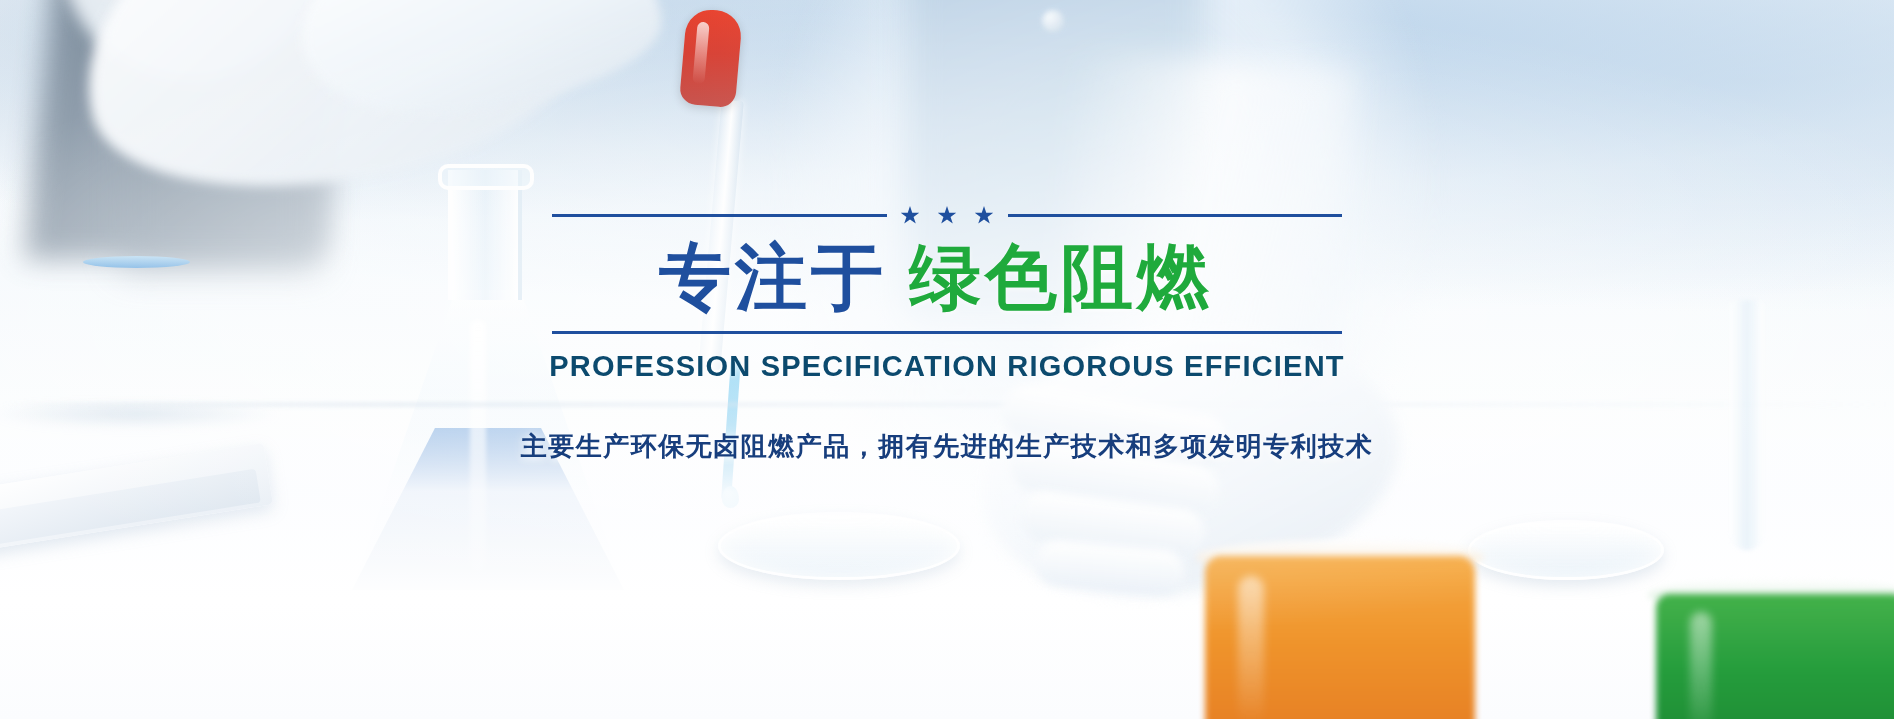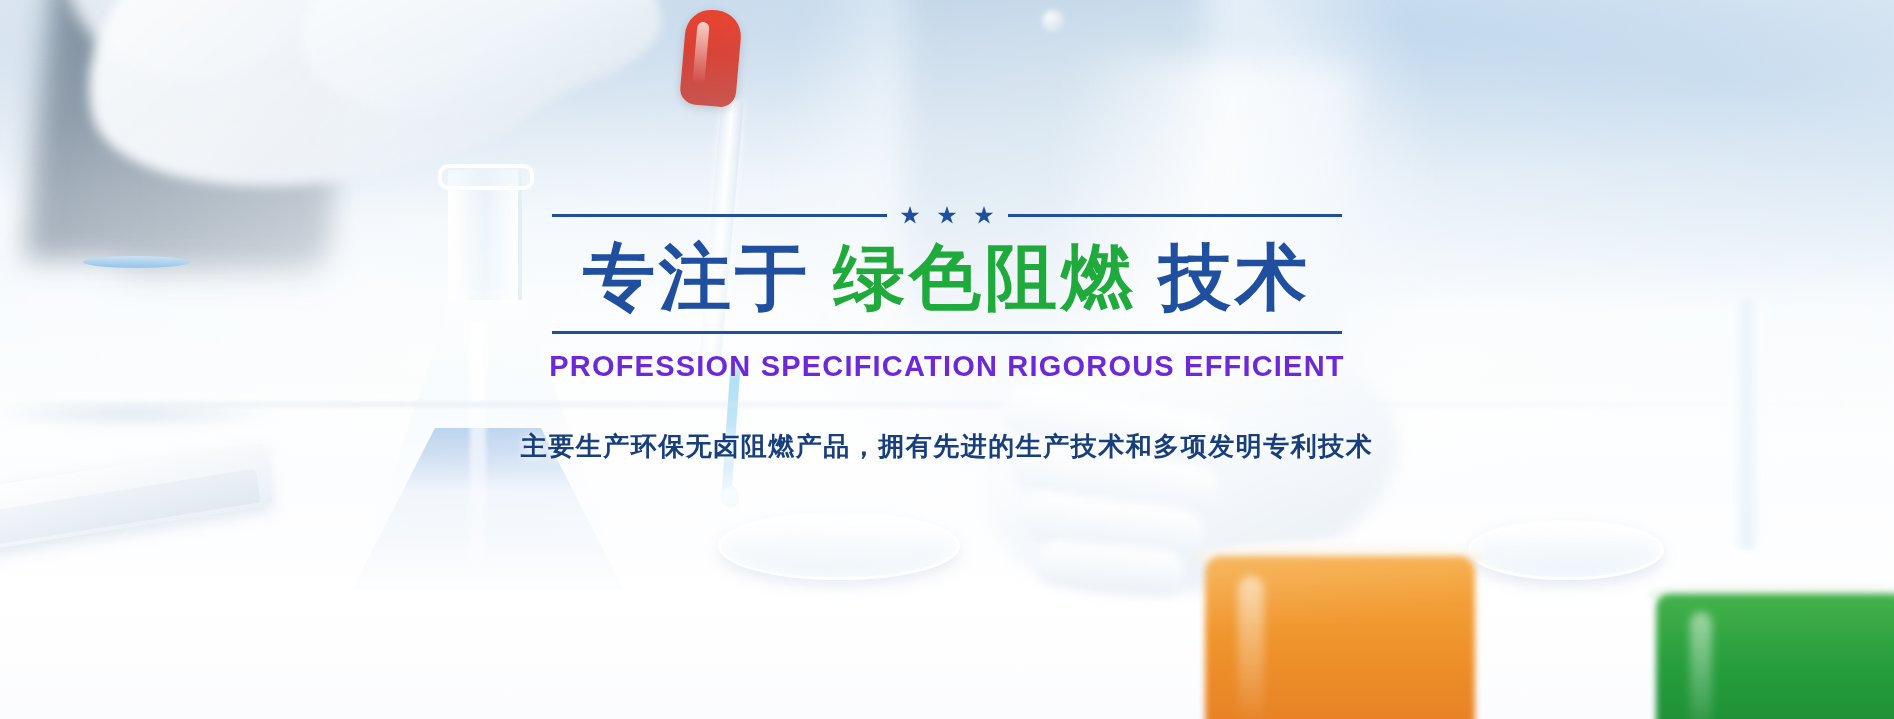--- a/index.html
+++ b/index.html
@@ -296,21 +296,21 @@
   .underline{
     width:790px;height:3px;background:#1f4f9e;margin-top:16px;
   }
 
   .subtitle{
     margin-top:16px;
     font-family:"Liberation Sans","DejaVu Sans",sans-serif;
     font-weight:700;
     font-size:29px;
     letter-spacing:1.2px;
-    color:#6d28d9;
+    color:#0c4a6e;
     white-space:nowrap;
     text-shadow:0 1px 4px rgba(255,255,255,.7);
   }
 
   .tagline{
     margin-top:46px;
     font-family:"DejaVu Sans","Liberation Sans",sans-serif;
     font-weight:700;
     font-size:26px;
     letter-spacing:1.5px;
@@ -393,21 +393,20 @@
         <span class="star"></span>
         <span class="star"></span>
         <span class="star"></span>
       </span>
       <span class="rule"></span>
     </div>
 
     <h1 class="headline">
       <span class="hl-blue">专注于</span>
       <span class="hl-green">绿色阻燃</span>
-      <span class="hl-blue">技术</span>
     </h1>
 
     <div class="underline"></div>
 
     <div class="subtitle">PROFESSION SPECIFICATION RIGOROUS EFFICIENT</div>
 
     <div class="tagline">主要生产环保无卤阻燃产品，拥有先进的生产技术和多项发明专利技术</div>
 
   </div>
 </div>

